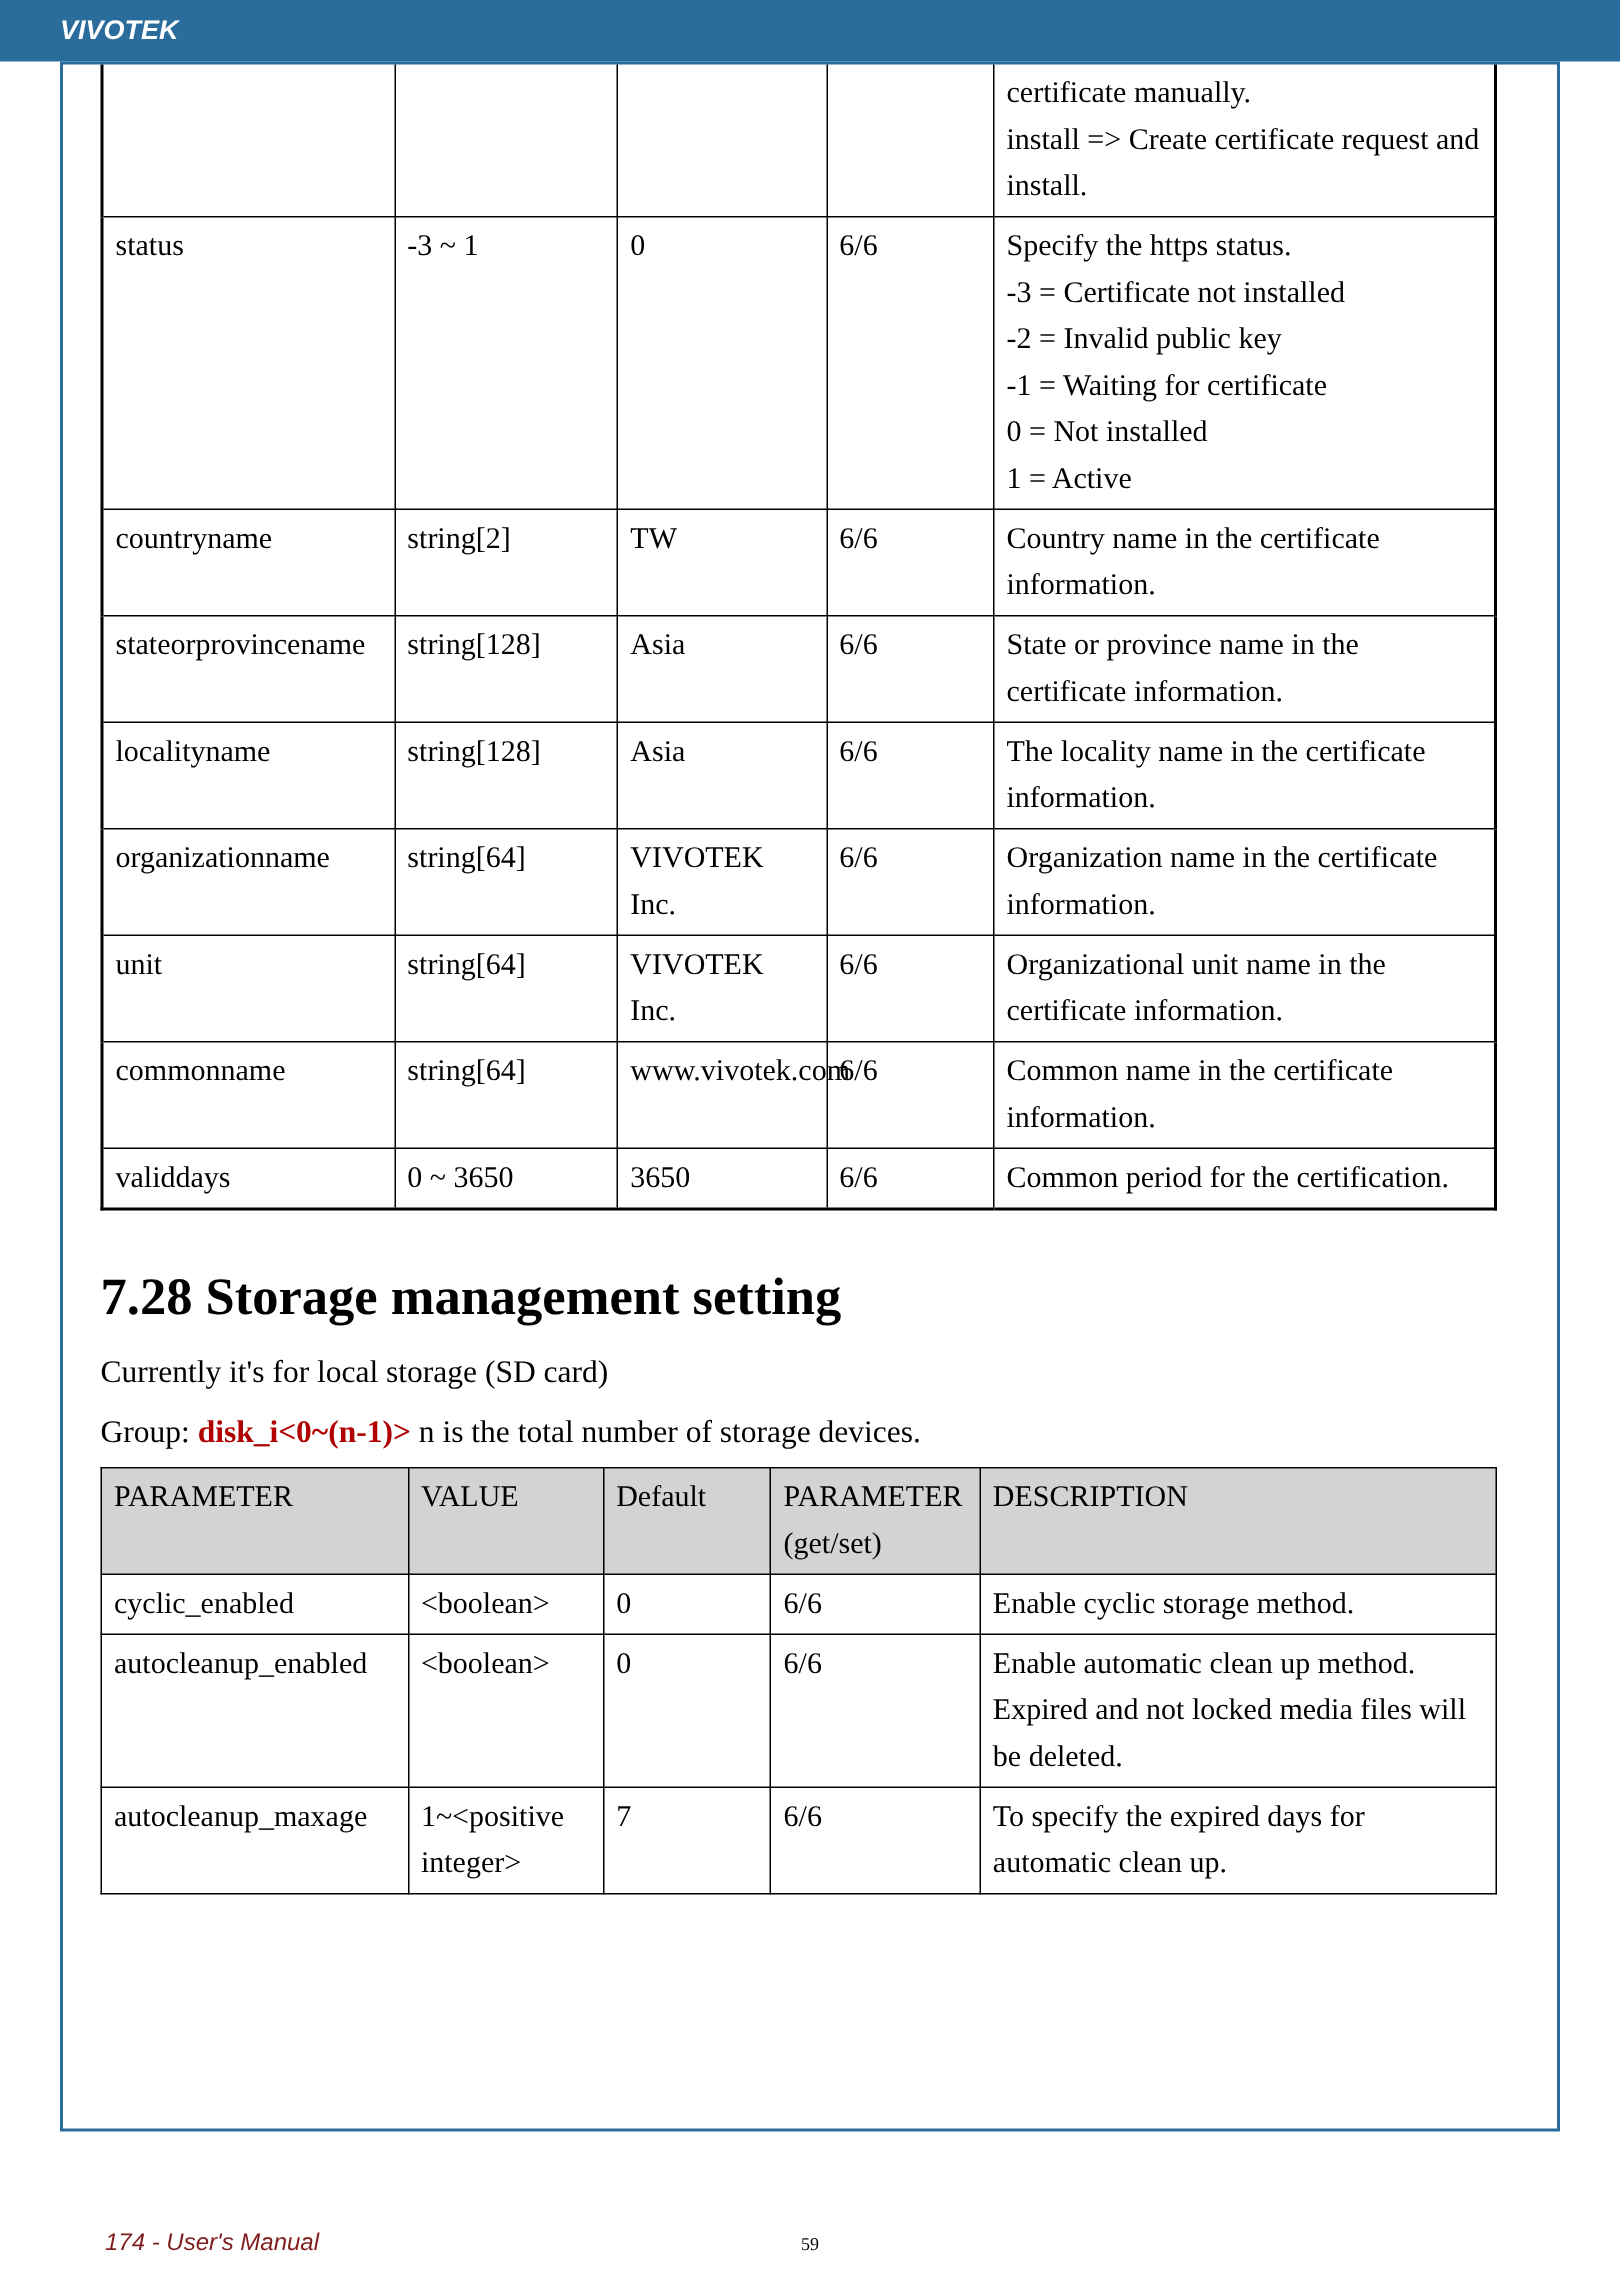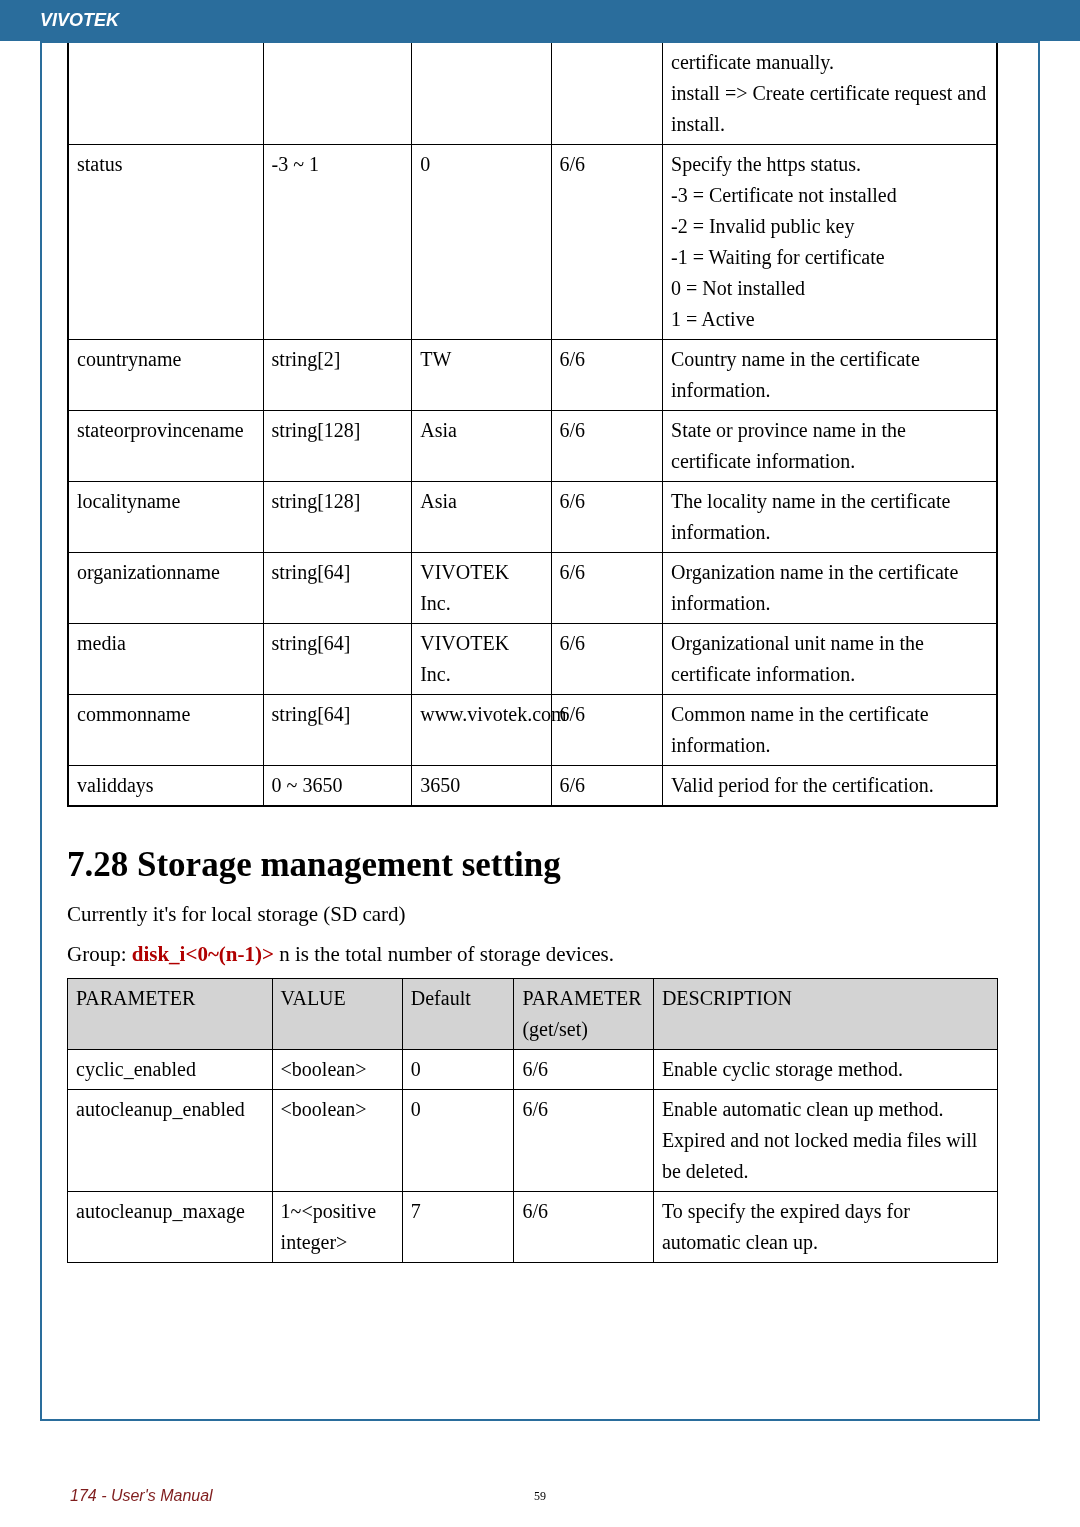--- a/index.html
+++ b/index.html
@@ -169,39 +169,39 @@
           <td style="white-space: pre-line;">The locality name in the certificate information.</td>
         </tr>
         <tr>
           <td style="white-space: pre-line;">organizationname</td>
           <td style="white-space: pre-line;">string[64]</td>
           <td style="white-space: pre-line;">VIVOTEK Inc.</td>
           <td style="white-space: pre-line;">6/6</td>
           <td style="white-space: pre-line;">Organization name in the certificate information.</td>
         </tr>
         <tr>
-          <td style="white-space: pre-line;">media</td>
+          <td style="white-space: pre-line;">unit</td>
           <td style="white-space: pre-line;">string[64]</td>
           <td style="white-space: pre-line;">VIVOTEK Inc.</td>
           <td style="white-space: pre-line;">6/6</td>
           <td style="white-space: pre-line;">Organizational unit name in the certificate information.</td>
         </tr>
         <tr>
           <td style="white-space: pre-line;">commonname</td>
           <td style="white-space: pre-line;">string[64]</td>
           <td style="white-space: pre-line;">www.vivotek.com</td>
           <td style="white-space: pre-line;">6/6</td>
           <td style="white-space: pre-line;">Common name in the certificate information.</td>
         </tr>
         <tr>
           <td style="white-space: pre-line;">validdays</td>
           <td style="white-space: pre-line;">0 ~ 3650</td>
           <td style="white-space: pre-line;">3650</td>
           <td style="white-space: pre-line;">6/6</td>
-          <td style="white-space: pre-line;">Valid period for the certification.</td>
+          <td style="white-space: pre-line;">Common period for the certification.</td>
         </tr>
       </tbody>
   </table>
 
   <h2>7.28 Storage management setting</h2>
   <p class="para">Currently it's for local storage (SD card)</p>
   <p class="para">
     <span>Group: </span><span class="red">disk_i&lt;0~(n-1)&gt;</span><span> n is the total number of storage devices.</span>
   </p>
 

